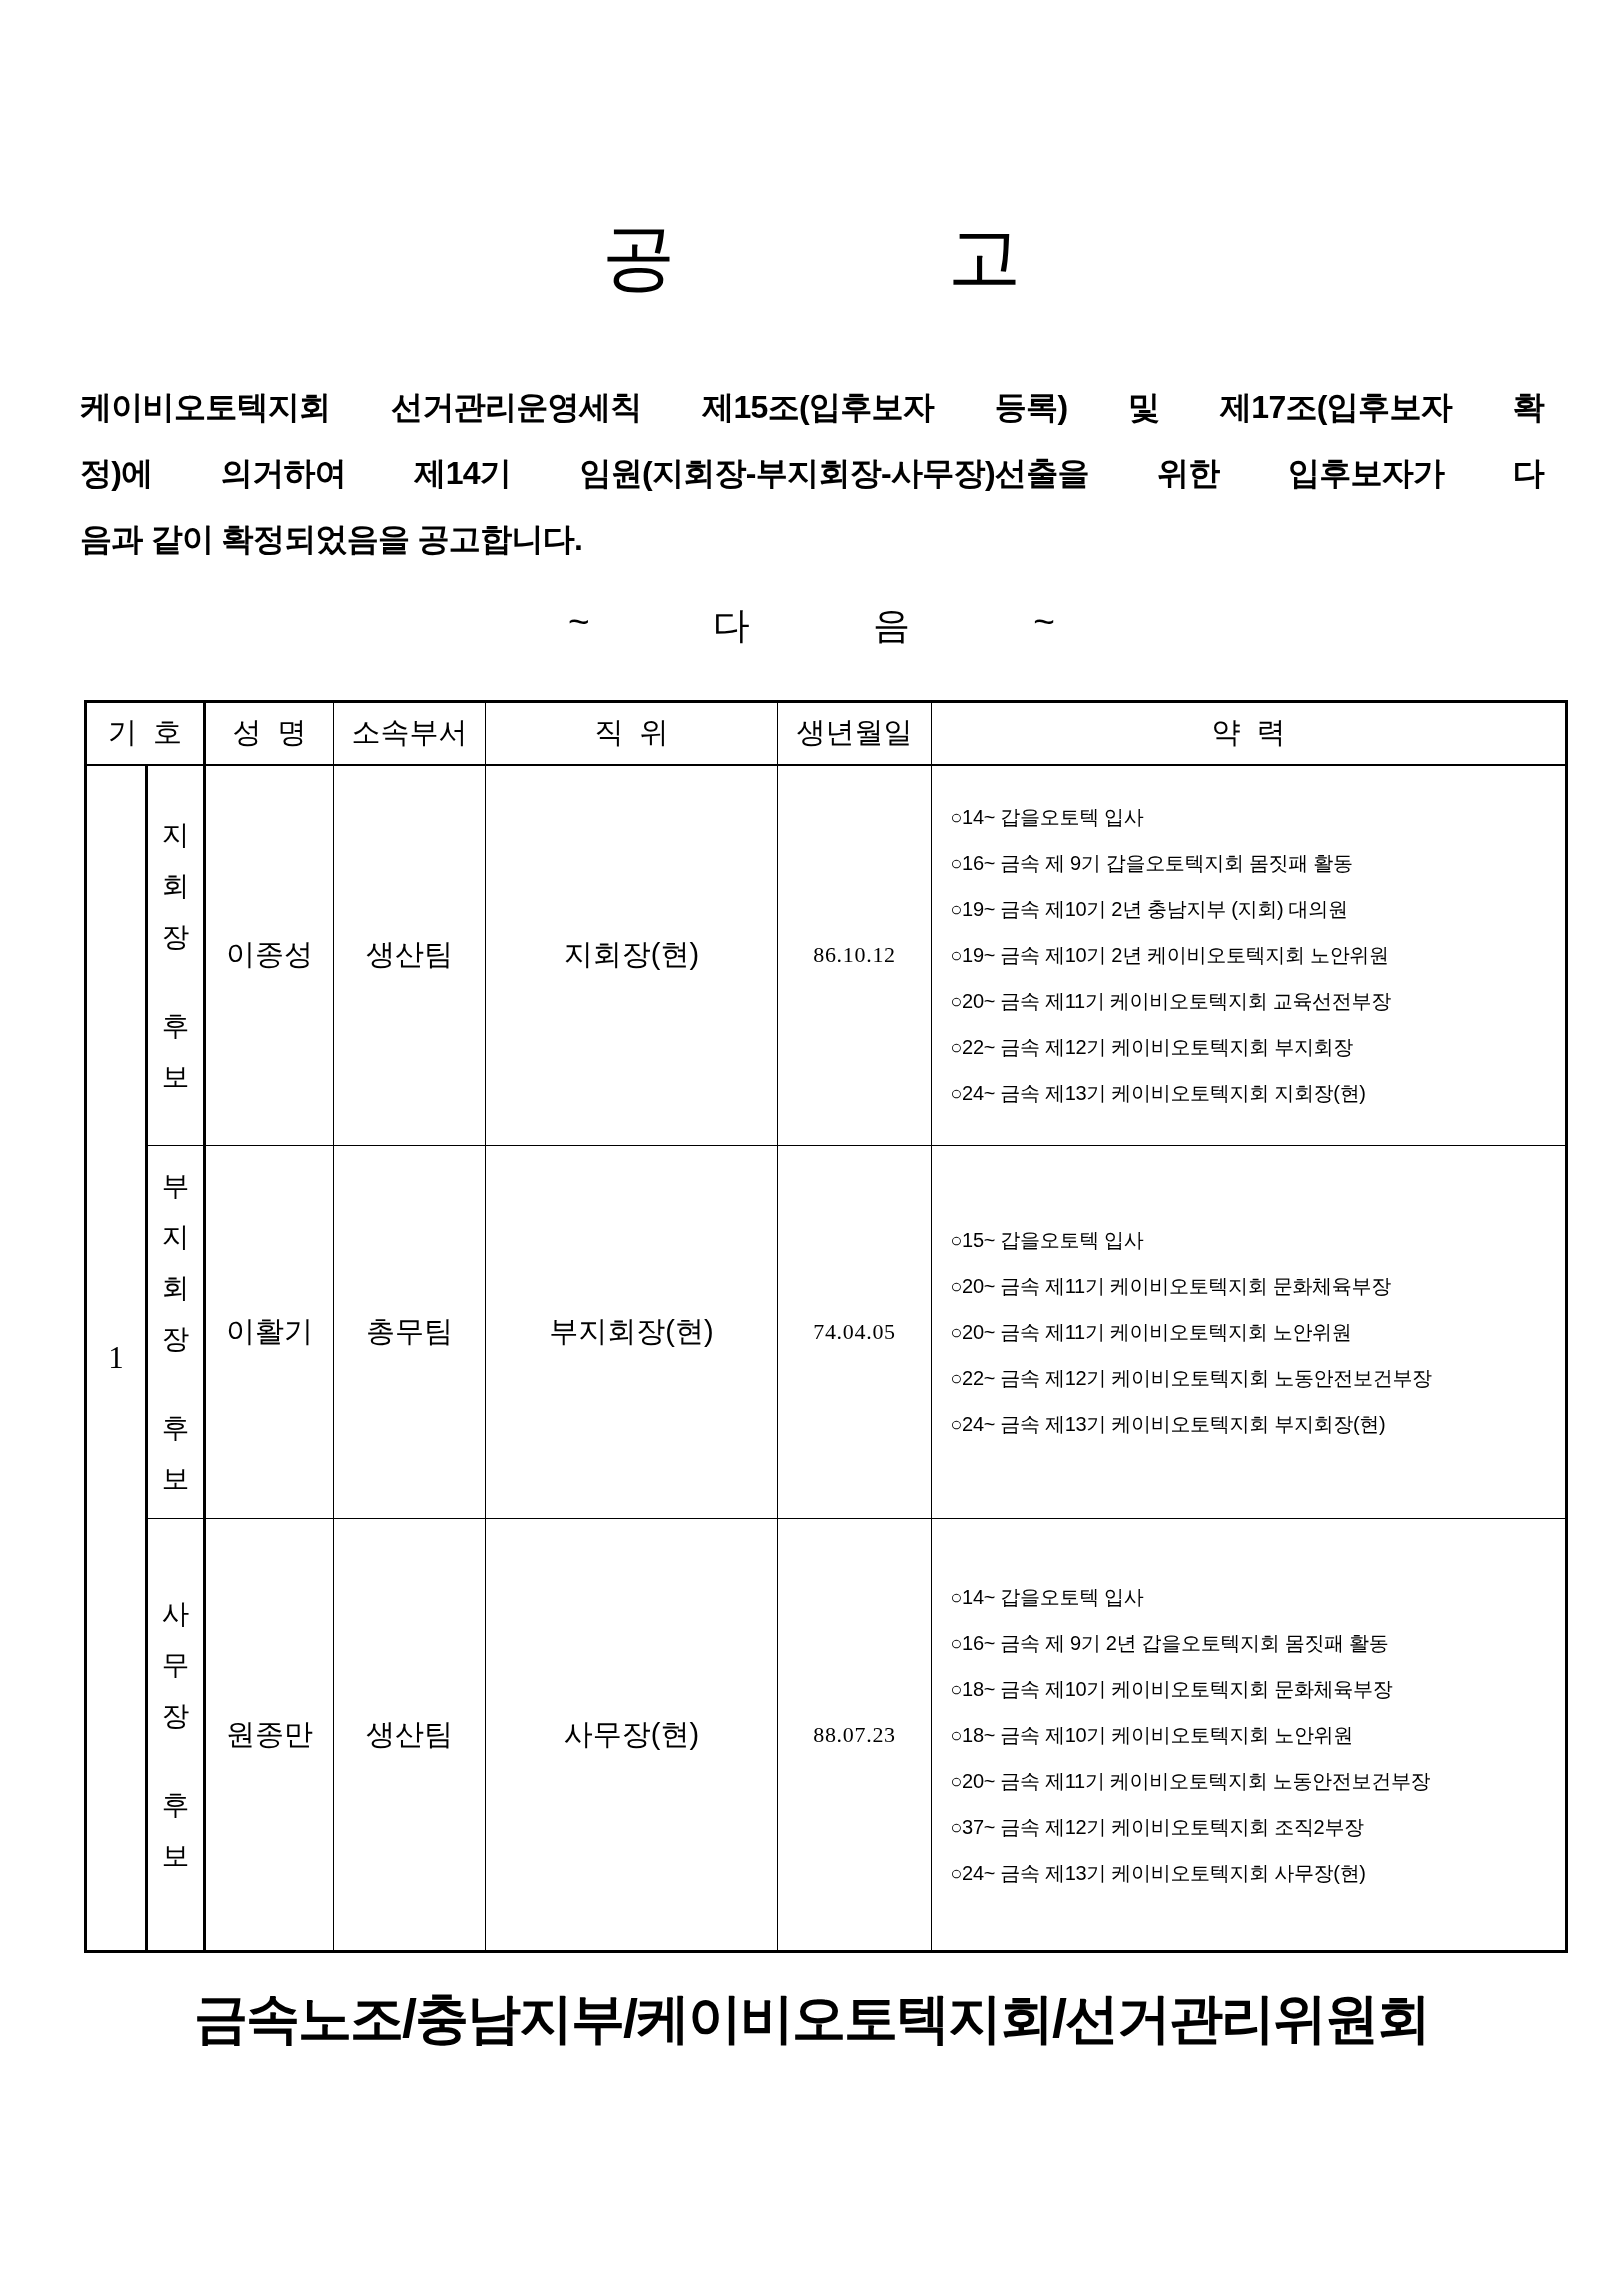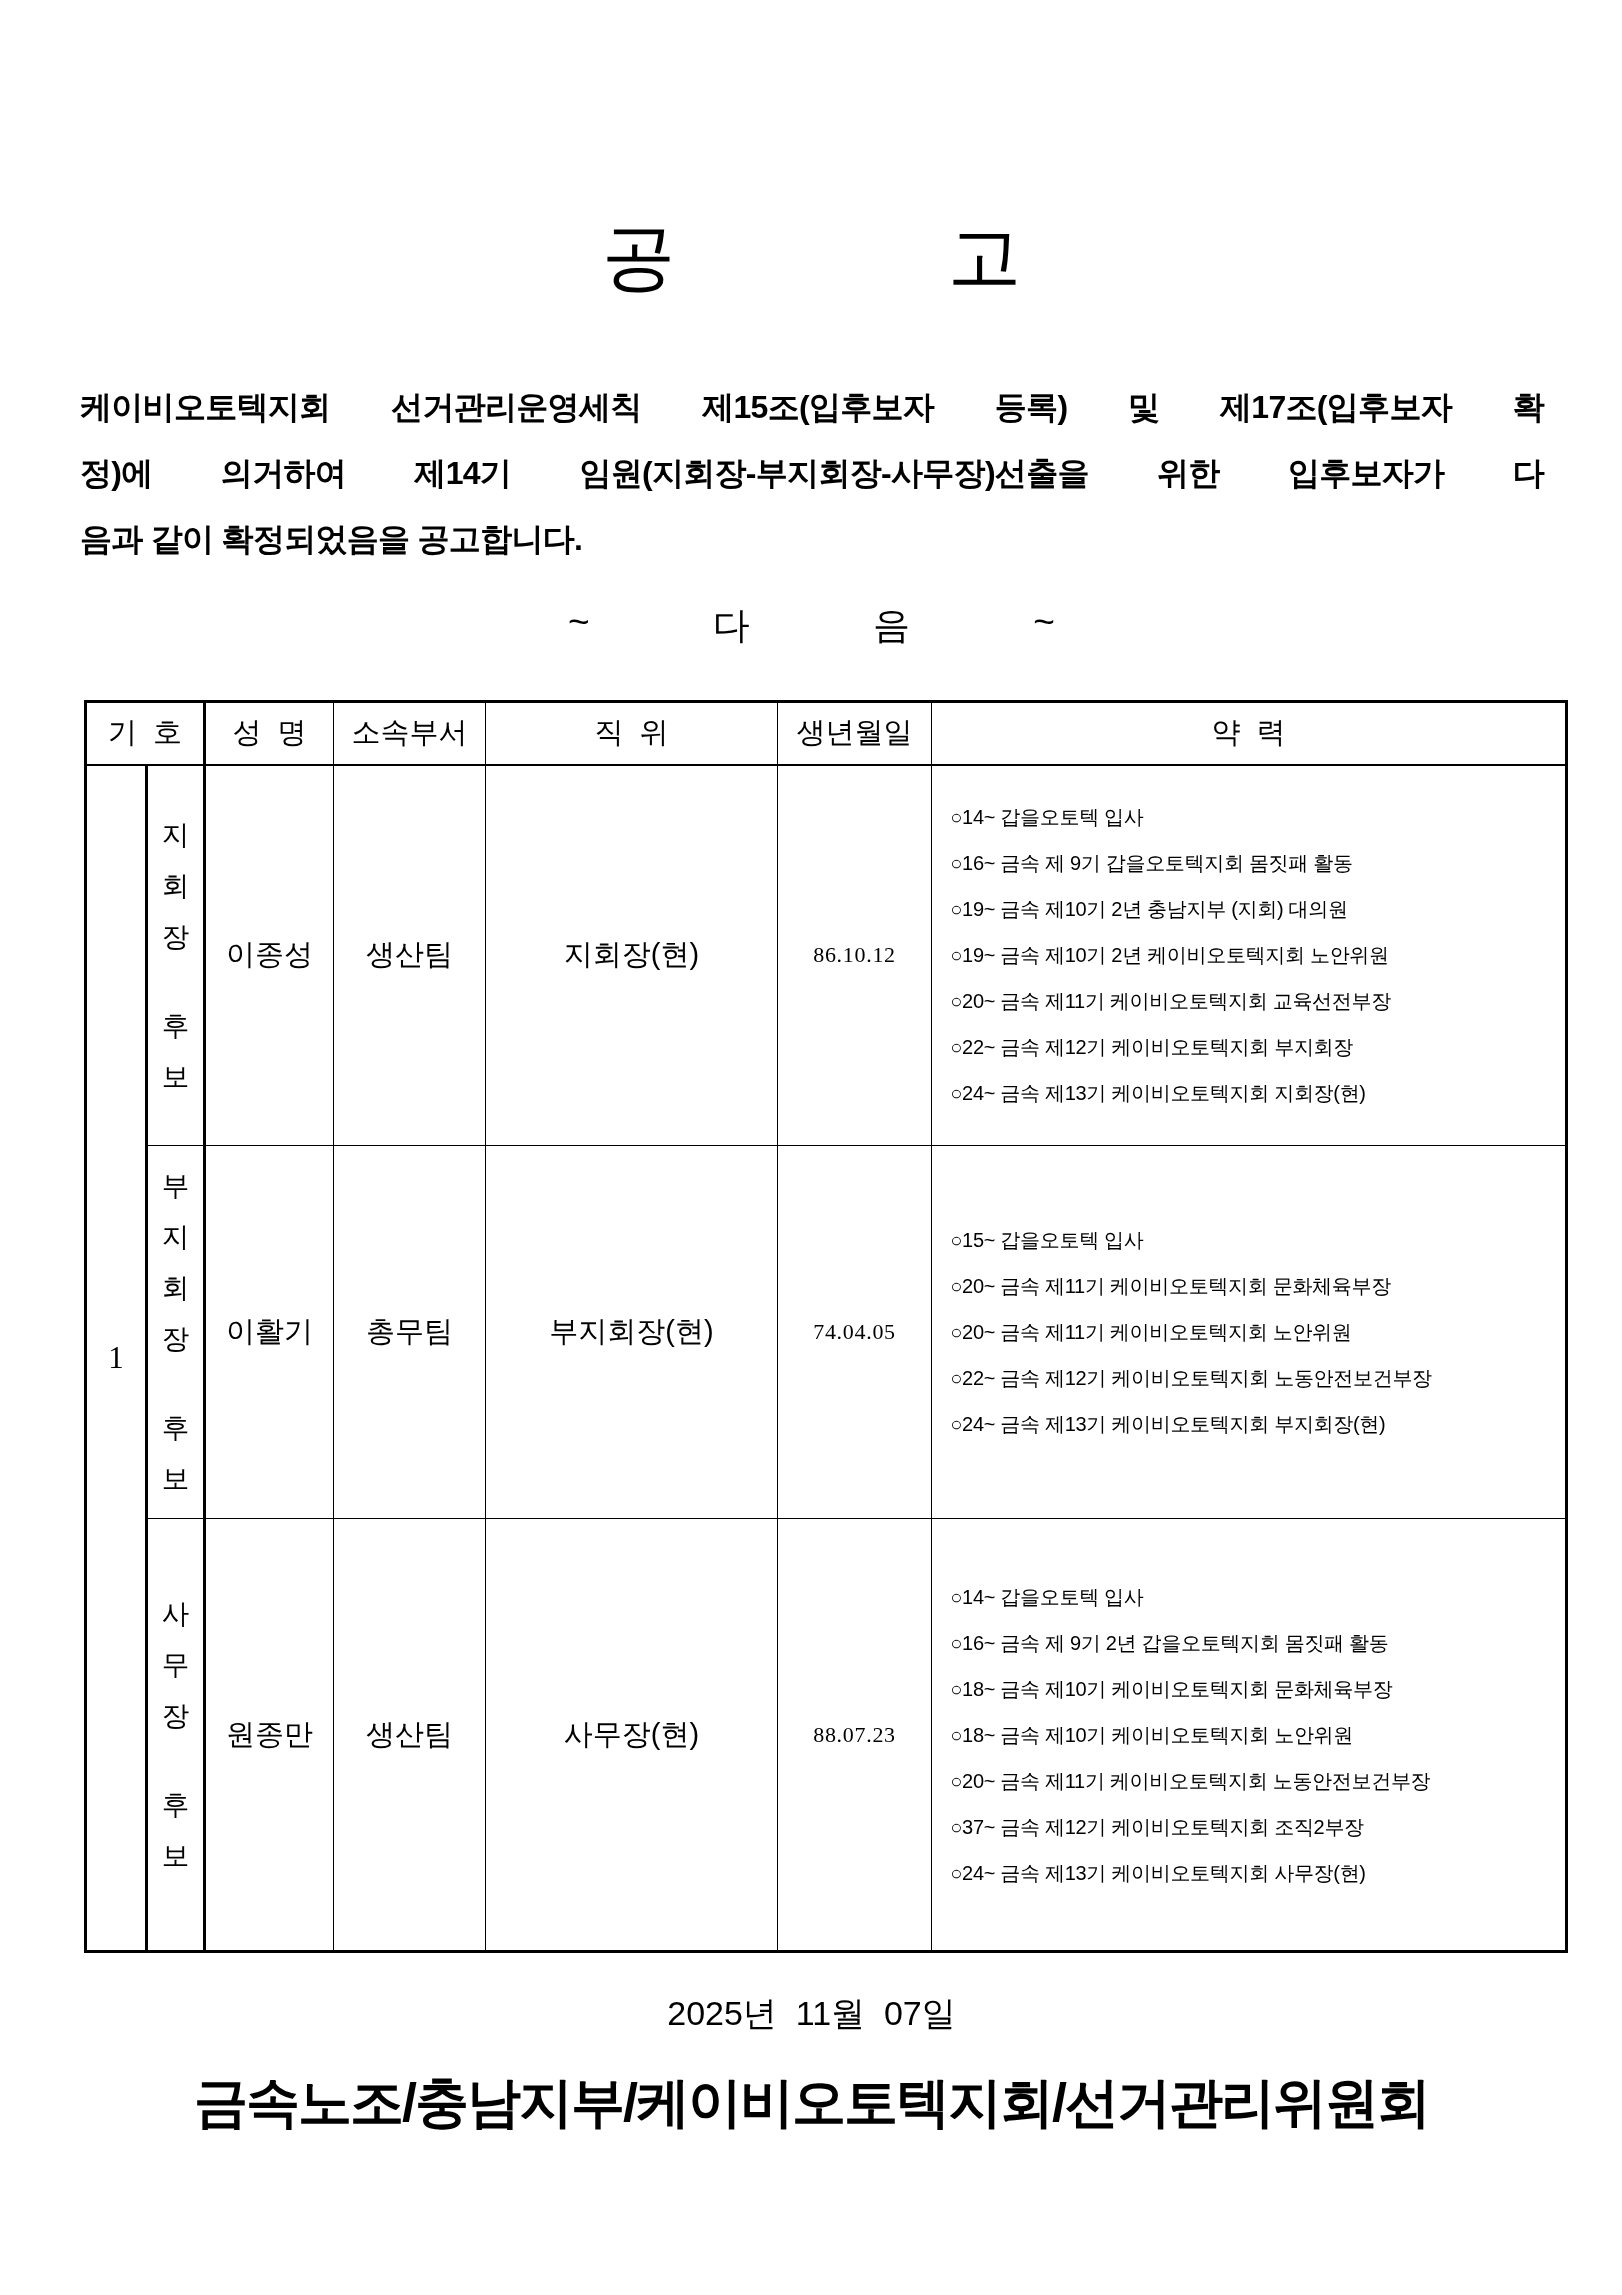--- a/index.html
+++ b/index.html
@@ -230,17 +230,16 @@
               <div class="career-line">○18~ 금속 제10기 케이비오토텍지회 노안위원</div>
               <div class="career-line">○20~ 금속 제11기 케이비오토텍지회 노동안전보건부장</div>
               <div class="career-line">○37~ 금속 제12기 케이비오토텍지회 조직2부장</div>
               <div class="career-line">○24~ 금속 제13기 케이비오토텍지회 사무장(현)</div>
             </div>
         </td>
       </tr>
     </tbody>
   </table>
 
-  <div class="date-line">2025년  11월  07일</div>
   <div class="org-line">금속노조/충남지부/케이비오토텍지회/선거관리위원회</div>
 
 </div>
 
 
 </body></html>

